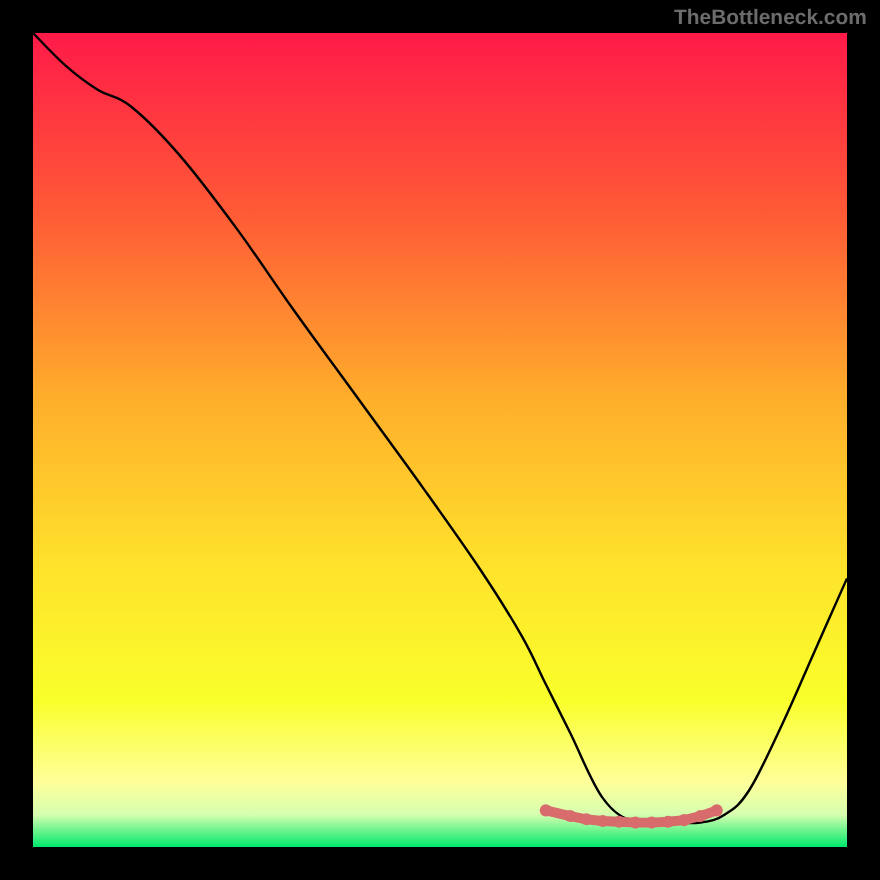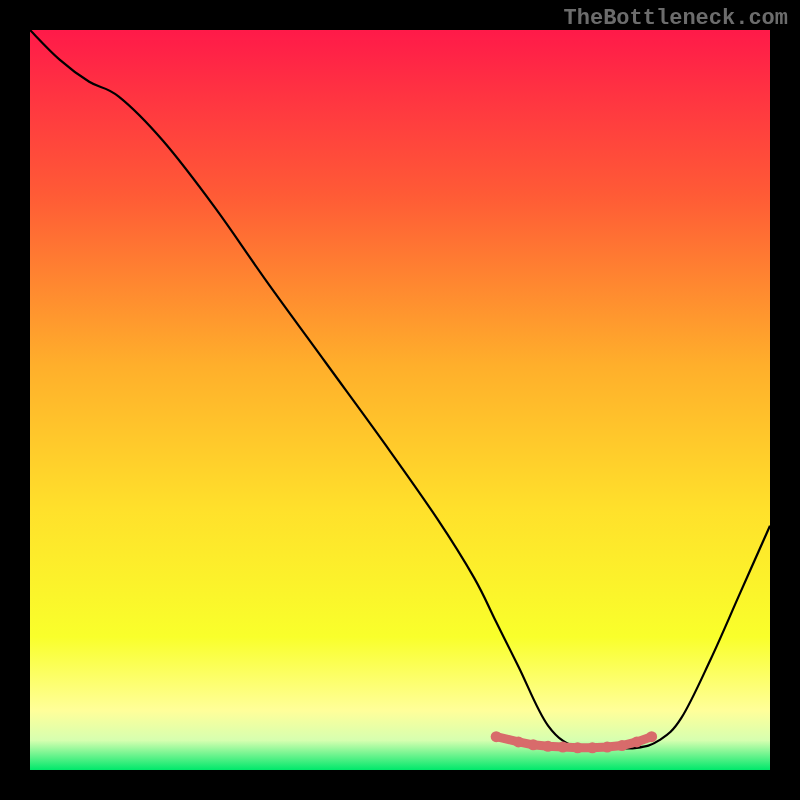--- a/index.html
+++ b/index.html
@@ -4,24 +4,23 @@
 <style>
   * { margin: 0; padding: 0; box-sizing: border-box; }
   html, body { width: 800px; height: 800px; overflow: hidden; }
   body { background: #000; position: relative; font-family: Arial, sans-serif; }
   
   .watermark {
     position: absolute;
     top: 6px;
     right: 12px;
     color: #6c6c6c;
-    font-size: 22px;
+    font-size: 19px;
     font-weight: bold;
     z-index: 10;
-    font-family: Liberation Mono, monospace;
   }
   
   .plot-container {
     position: absolute;
     left: 30px;
     top: 30px;
     width: 740px;
     height: 740px;
   }
   

